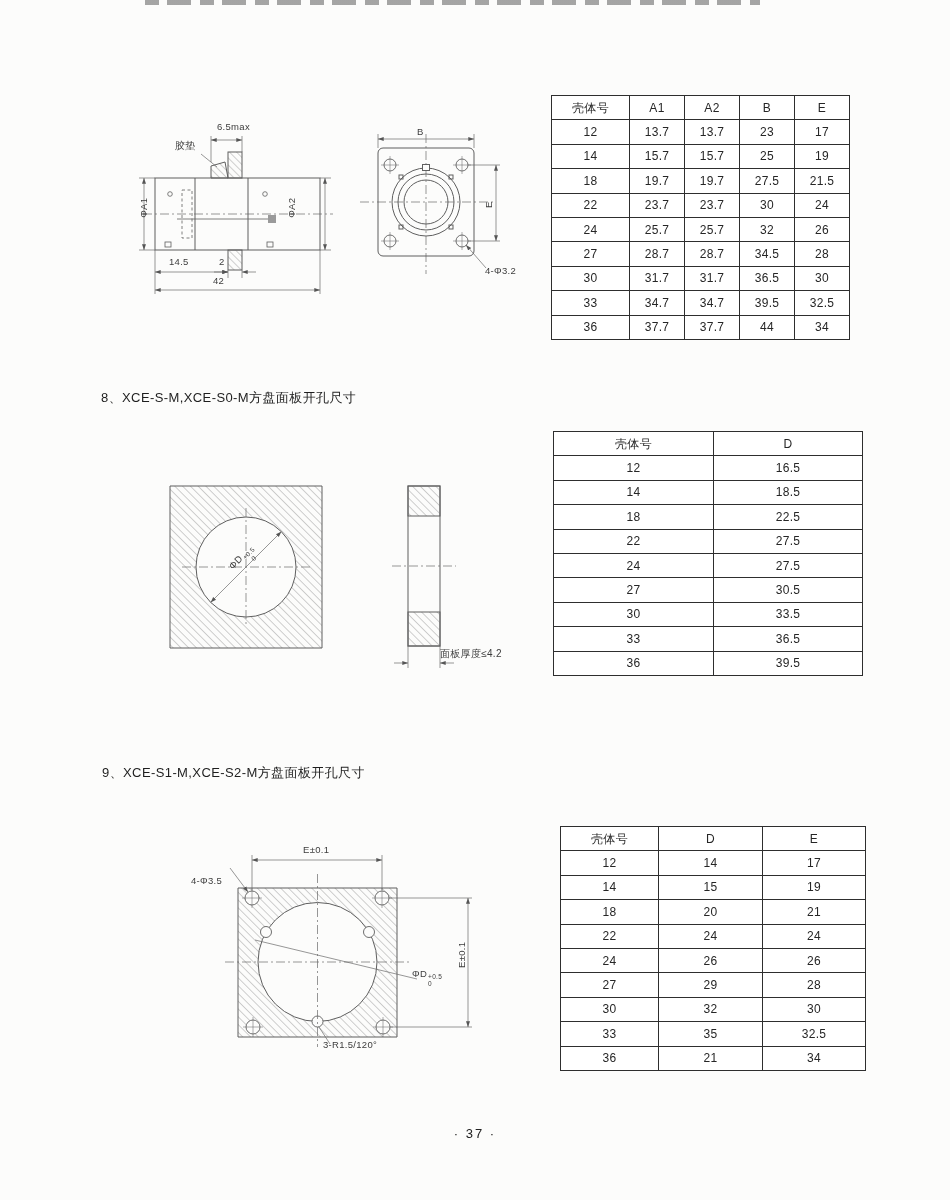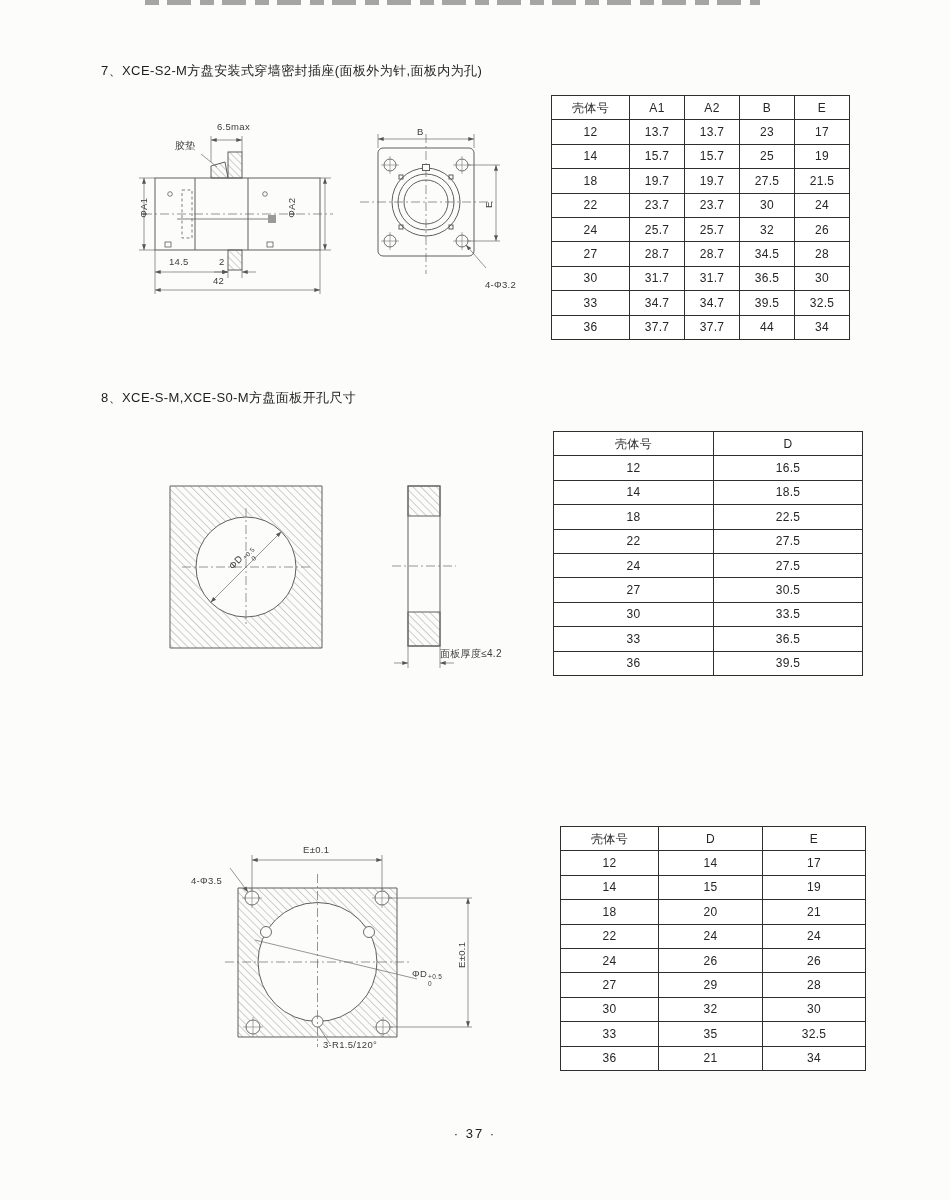--- a/index.html
+++ b/index.html
@@ -22,21 +22,20 @@
   .stack{display:inline-flex;flex-direction:column;vertical-align:-2px;font-size:6.5px;line-height:6.5px;margin-left:1px;}
   .page-number{position:absolute;left:425px;top:1126px;width:100px;text-align:center;font-size:13px;color:#222;letter-spacing:2px;}
 </style>
 </head>
 <body>
 
 <div class="page">
 
   <div class="clipped-top"></div>
 
-  <h3 class="sec-title" style="left:101px;top:62px">7、XCE-S2-M方盘安装式穿墙密封插座(面板外为针,面板内为孔)</h3>
 
   <div class="draw" style="left:125px;top:112px">
     <svg width="215" height="190" viewBox="0 0 215 190">
       <defs>
         <pattern id="hA" patternUnits="userSpaceOnUse" width="5" height="5" patternTransform="rotate(-45)">
           <line x1="0" y1="0" x2="0" y2="5" stroke="#8a8a8a" stroke-width="0.8"></line>
         </pattern>
         <marker id="mA" viewBox="0 0 10 10" refX="9" refY="5" markerWidth="9" markerHeight="9" orient="auto-start-reverse">
           <path d="M0,1.8 L9,5 L0,8.2 z" fill="#555"></path>
         </marker>
@@ -129,21 +128,21 @@
         <line x1="20" y1="19" x2="116" y2="19" marker-start="url(#mB)" marker-end="url(#mB)"></line>
         <line x1="110" y1="45" x2="142" y2="45"></line>
         <line x1="110" y1="121" x2="142" y2="121"></line>
         <line x1="138" y1="45" x2="138" y2="121" marker-start="url(#mB)" marker-end="url(#mB)"></line>
         <line x1="128" y1="148" x2="108" y2="125" marker-end="url(#mB)"></line>
       </g>
     </svg>
   </div>
   <span class="lbl" style="left:417px;top:127px">B</span>
   <span class="lbl rot" style="left:469px;top:200px;width:40px">E</span>
-  <span class="lbl" style="left:485px;top:280px">4-Φ3.2</span>
+  <span class="lbl" style="left:485px;top:266px">4-Φ3.2</span>
 
   <table class="dim" style="left:551px;top:95px;width:298px">
     <colgroup>
         <col style="width:78px">
         <col style="width:55px">
         <col style="width:55px">
         <col style="width:55px">
         <col style="width:55px">
       </colgroup>
   <thead>
@@ -317,20 +316,21 @@
           <td>33</td>
           <td>36.5</td>
         </tr>
         <tr>
           <td>36</td>
           <td>39.5</td>
         </tr>
       </tbody>
     </table>
 
+  <h3 class="sec-title" style="left:102px;top:764px">9、XCE-S1-M,XCE-S2-M方盘面板开孔尺寸</h3>
 
   <div class="draw" style="left:185px;top:832px">
     <svg width="310" height="230" viewBox="0 0 310 230">
       <defs>
         <pattern id="hE" patternUnits="userSpaceOnUse" width="5.5" height="5.5" patternTransform="rotate(-45)">
           <line x1="0" y1="0" x2="0" y2="5.5" stroke="#8a8a8a" stroke-width="0.8"></line>
         </pattern>
         <marker id="mE" viewBox="0 0 10 10" refX="9" refY="5" markerWidth="9" markerHeight="9" orient="auto-start-reverse">
           <path d="M0,1.8 L9,5 L0,8.2 z" fill="#555"></path>
         </marker>

